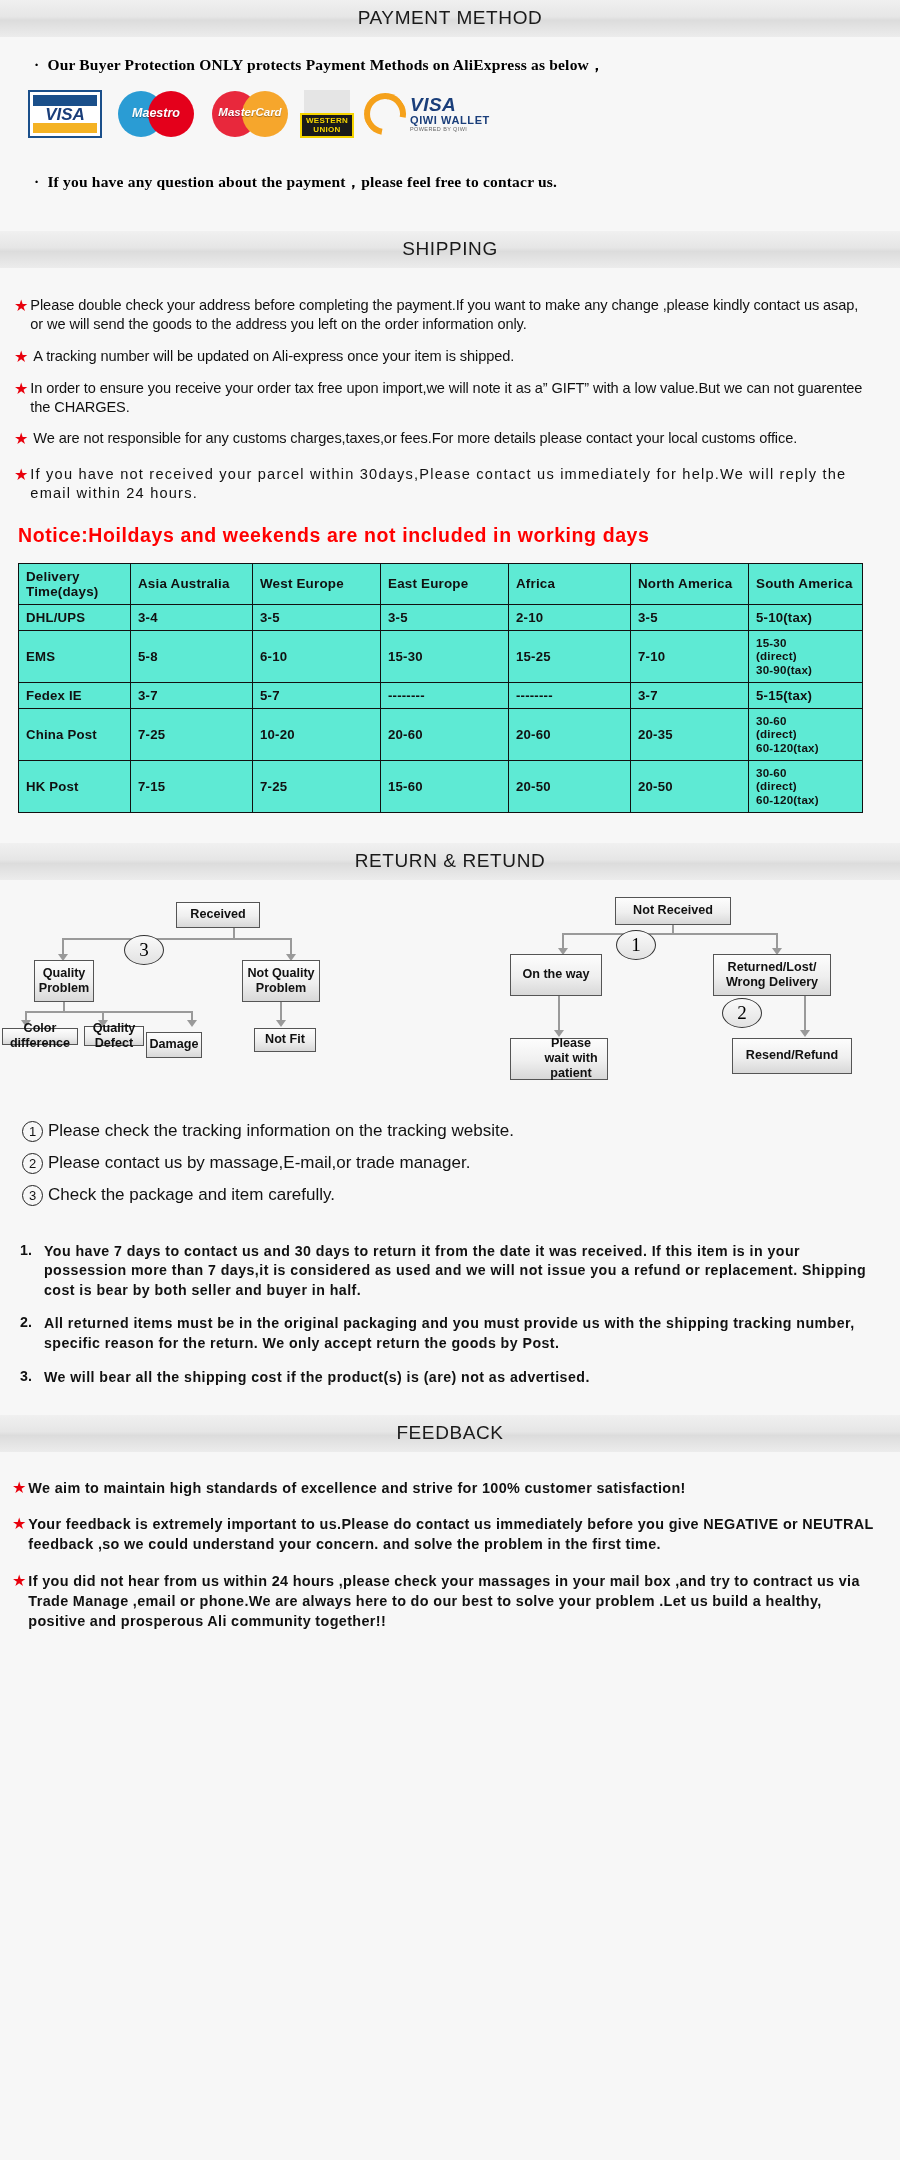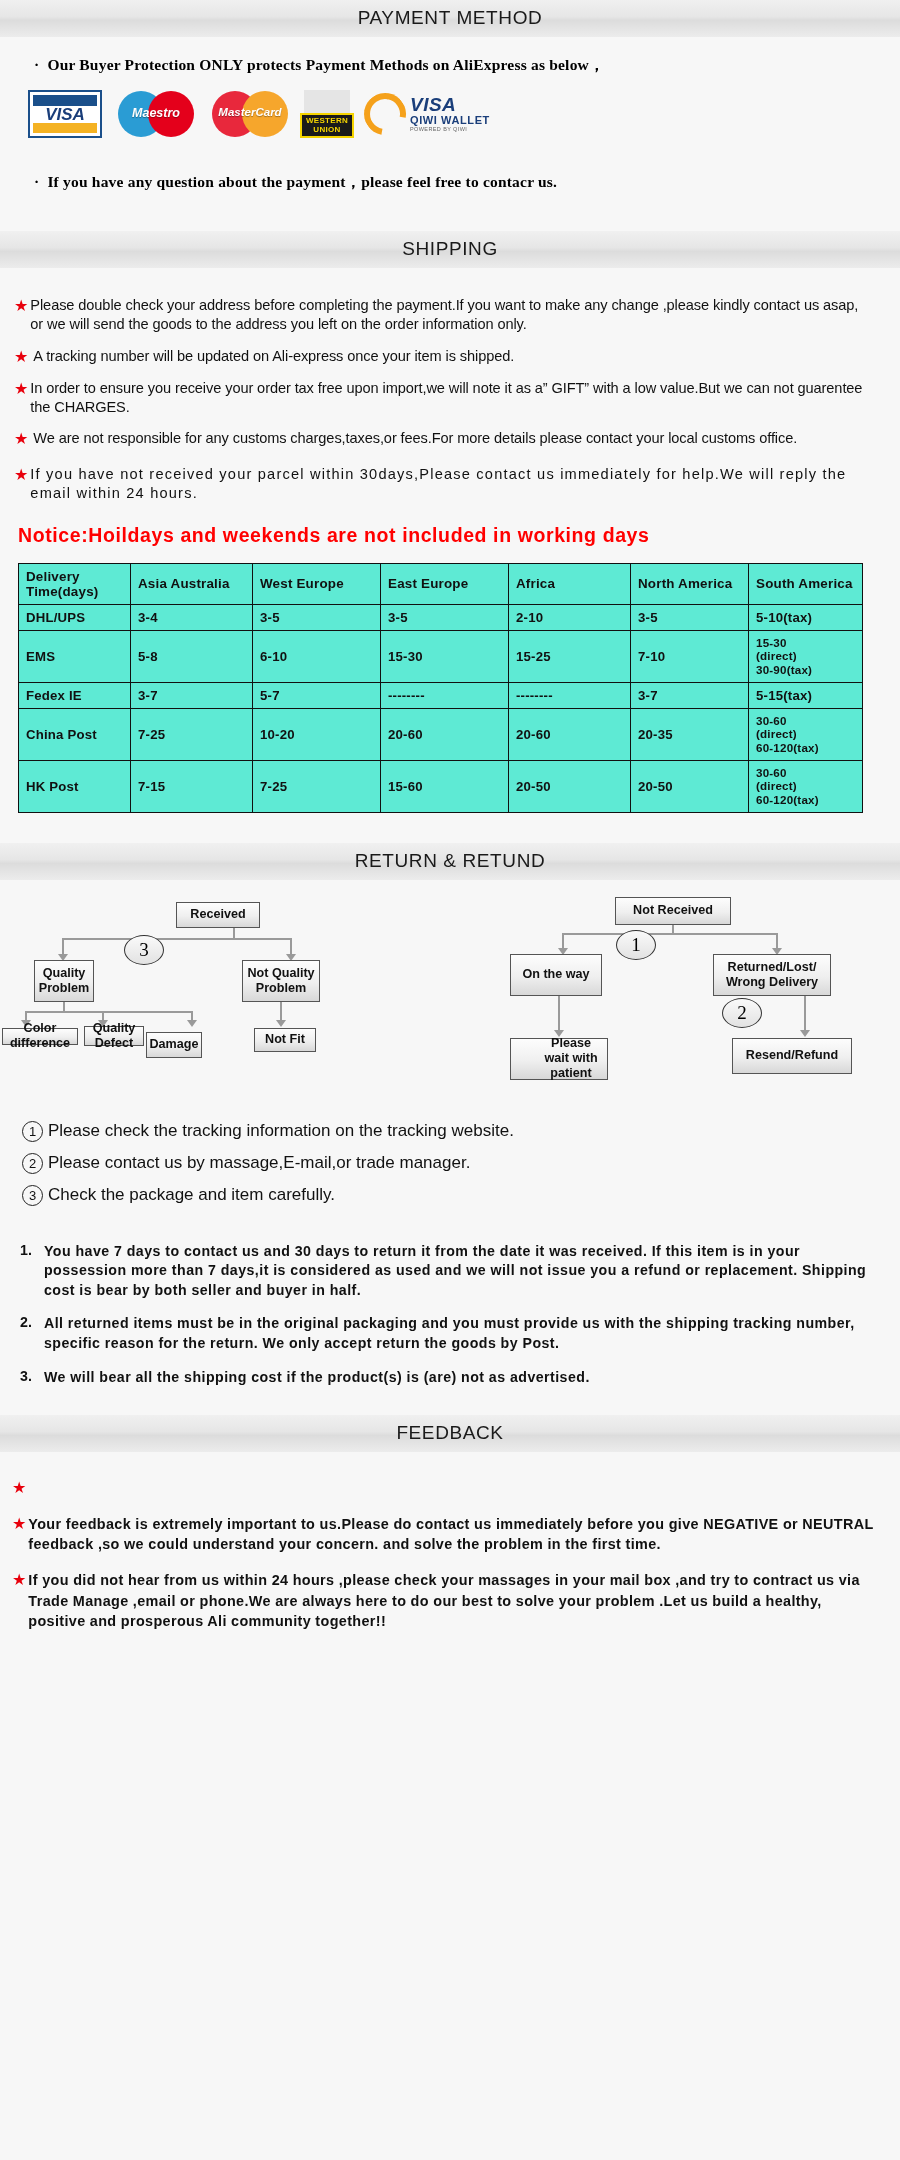--- a/index.html
+++ b/index.html
@@ -368,20 +368,21 @@
 </div>
 
 <div style="height:28px"></div>
 
 <div class="section-header">FEEDBACK</div>
 
 <div style="height:10px"></div>
 
 <div class="fb-item">
   <span class="star">★</span>
+  <span class="fb-txt">We aim to maintain high standards of excellence and strive  for 100% customer satisfaction!</span>
 </div>
 <div class="fb-item">
   <span class="star">★</span>
   <span class="fb-txt">Your feedback is extremely important to us.Please do contact us immediately before you give NEGATIVE or NEUTRAL feedback ,so  we could understand your concern. and solve the problem in the first time.</span>
 </div>
 <div class="fb-item">
   <span class="star">★</span>
   <span class="fb-txt">If you did not hear from us within 24 hours ,please check your massages in your mail box ,and try to contract us via Trade Manage ,email or phone.We are always here to do our best to solve your problem .Let us build a healthy, positive and prosperous Ali community together!!</span>
 </div>
 

